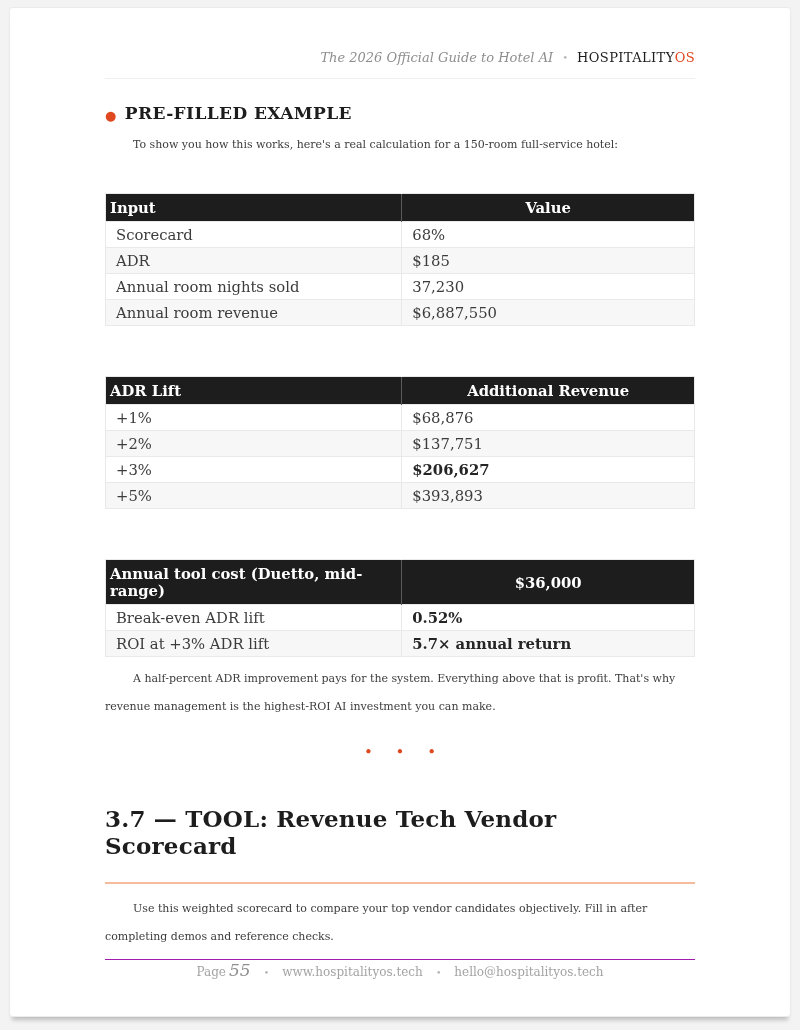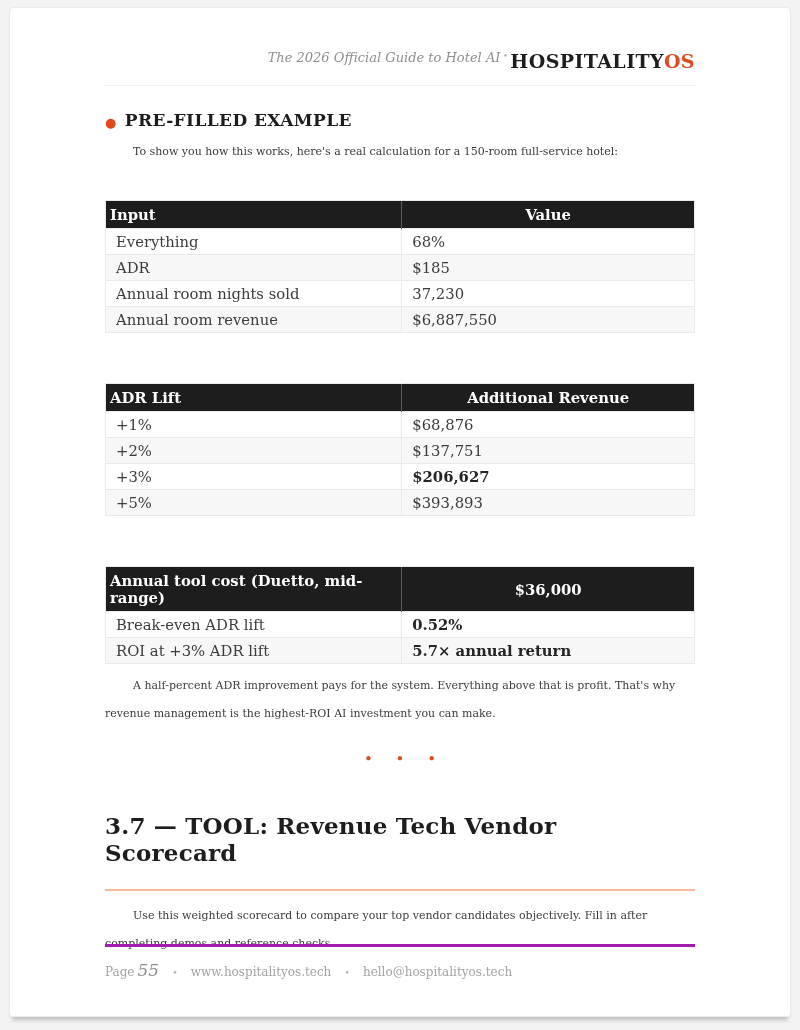--- a/index.html
+++ b/index.html
@@ -19,26 +19,26 @@
     width:780px;height:1008px;
     margin:8px auto 0;
     background:#ffffff;
     box-sizing:border-box;
     padding:42px 95px 0;
     border-radius:3px;
     box-shadow:0 0 0 1px #ebebeb, 0 6px 4px -2px rgba(0,0,0,0.22);
   }
   
   .page-header{
-    display:flex;justify-content:flex-end;align-items:flex-start;gap:2px;
+    display:flex;justify-content:flex-end;align-items:center;gap:9px;
     padding-bottom:13px;border-bottom:1px solid #efefef;
   }
   .guide-title{font-style:italic;color:#8e8e8e;font-size:13px;}
   .hdr-dot{color:#b5b5b5;font-size:10px;}
-  .brand{font-weight:bold;font-size:19px;color:#1d1d1d;letter-spacing:0.4px;}
+  .brand{font-weight:normal;font-size:13px;color:#1d1d1d;letter-spacing:0.4px;}
   .brand .accent-text{color:var(--accent);}
   
   .section-title{
     margin:24px 0 0;display:flex;align-items:center;gap:8px;
     font-size:17px;color:#1d1d1d;letter-spacing:0.4px;font-weight:bold;
   }
   .bullet{color:var(--accent);font-size:13px;line-height:1;position:relative;top:2px;}
   
   p.body{
     margin:8px 0 0;font-size:11px;color:#3c3c3c;line-height:28px;
@@ -74,22 +74,22 @@
     font-weight:bold;letter-spacing:0.2px;
   }
   hr.salmon{
     border:none;border-top:2px solid var(--rule-salmon);
     margin:23px 0 0;
   }
   p.after-rule{margin-top:11px;}
   
   .page-footer{
     position:absolute;left:95px;right:95px;bottom:36px;
-    border-top:3px solid #a21caf;padding-top:13px;
-    color:#a3a3a3;font-size:12px;
+    border-top:1px solid #a21caf;padding-top:0;
+    text-align:center;color:#a3a3a3;font-size:12px;
   }
   .page-footer .pagenum{font-size:17px;font-style:italic;color:#8f8f8f;margin-left:3px;}
   .page-footer .fsep{margin:0 9px;color:#b5b5b5;font-size:10px;}
   .page-footer .flink{color:#a3a3a3;text-decoration:none;}
 </style>
 </head>
 <body>
 
 <div class="page">
 
@@ -112,21 +112,21 @@
         <col class="c2">
       </colgroup>
     <thead>
       <tr>
         <th>Input</th>
         <th>Value</th>
       </tr>
     </thead>
     <tbody>
       <tr>
-        <td>Everything</td>
+        <td>Scorecard</td>
         <td>68%</td>
       </tr>
       <tr>
         <td>ADR</td>
         <td>$185</td>
       </tr>
       <tr>
         <td>Annual room nights sold</td>
         <td>37,230</td>
       </tr>

